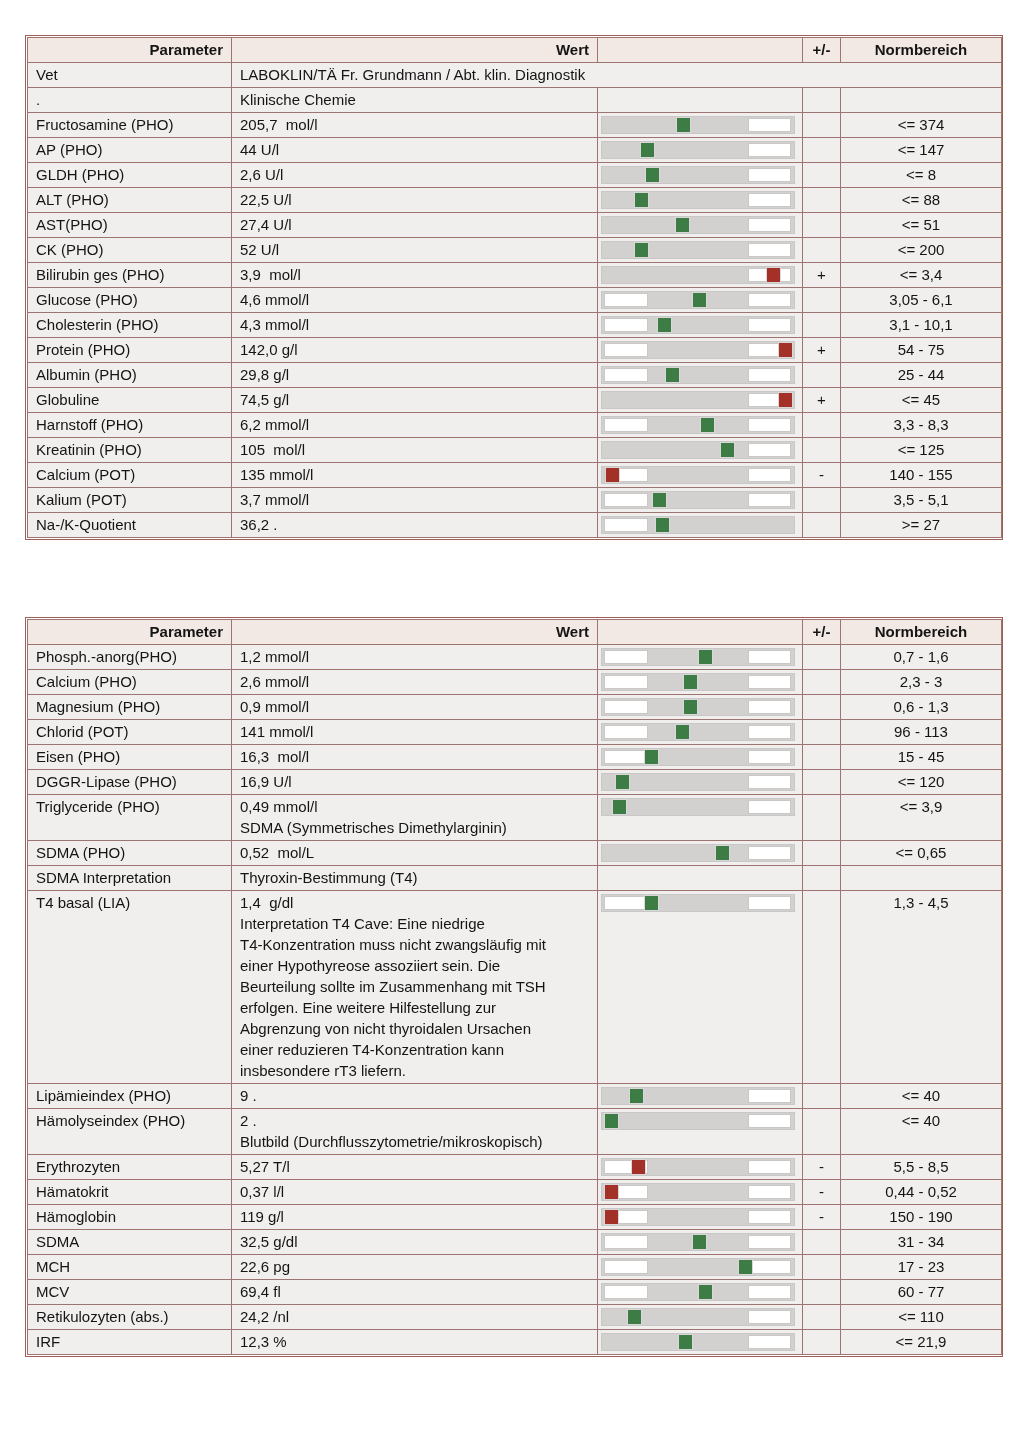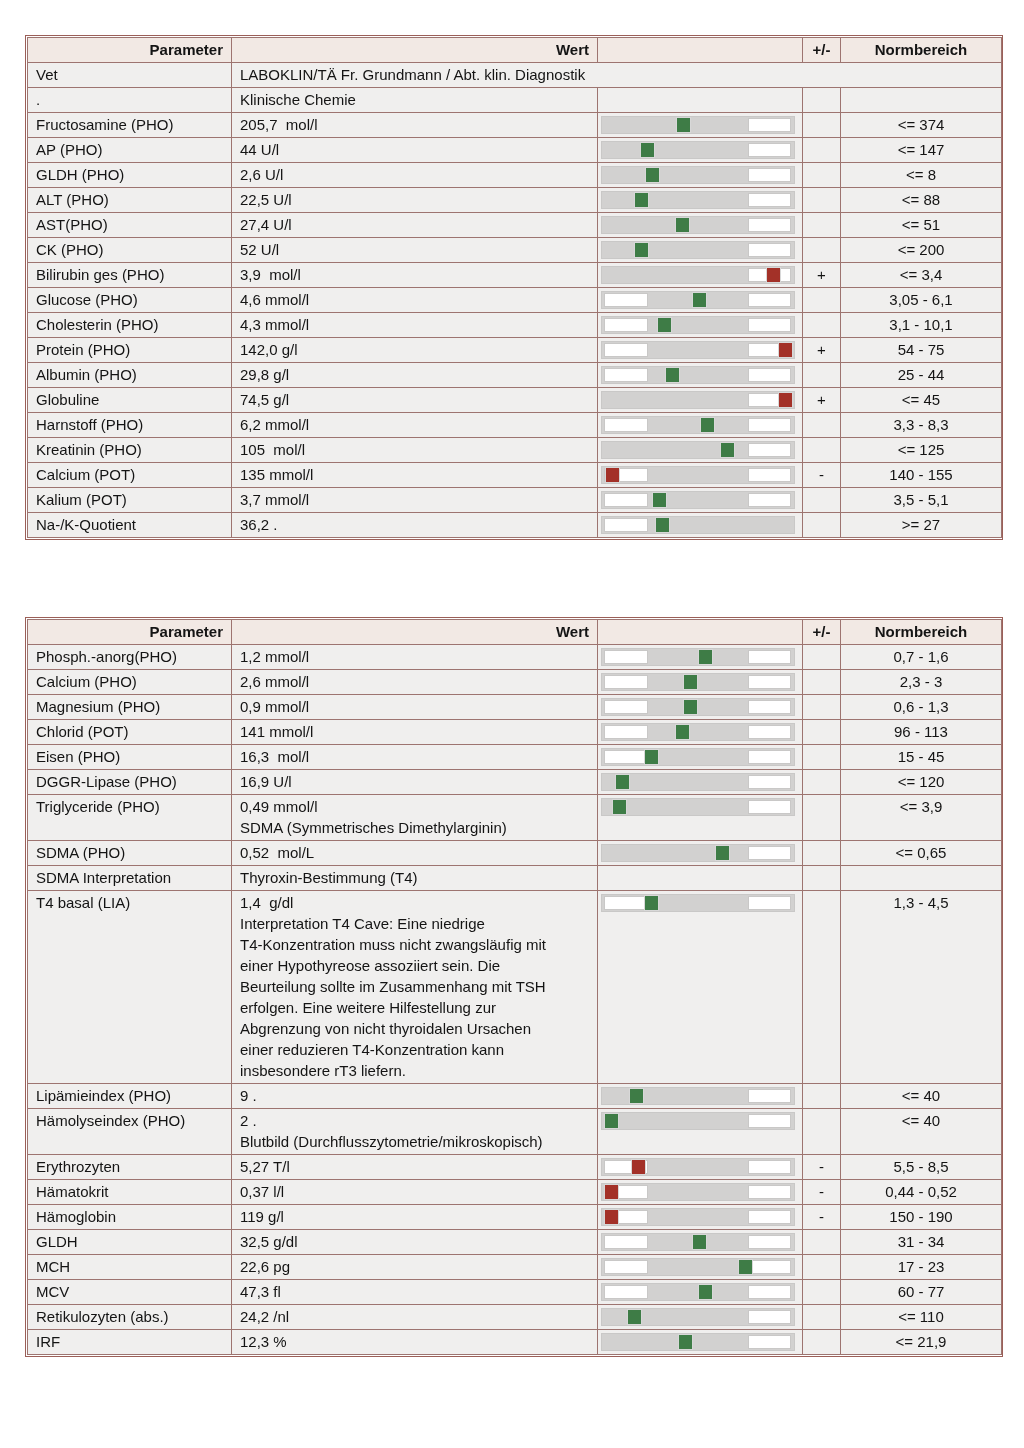--- a/index.html
+++ b/index.html
@@ -354,36 +354,36 @@
             <td class="c">0,44 - 0,52</td>
           </tr>
           <tr>
             <td>Hämoglobin</td>
             <td>119 g/l</td>
             <td class="bar-cell"><div class="bar"><div class="zone lo"></div><div class="zone hi"></div><div class="marker red" style="left: 2px;"></div></div></td>
             <td class="c">-</td>
             <td class="c">150 - 190</td>
           </tr>
           <tr>
-            <td>GLDH</td>
+            <td>SDMA</td>
             <td>32,5 g/dl</td>
             <td class="bar-cell"><div class="bar"><div class="zone lo"></div><div class="zone hi"></div><div class="marker green" style="left: 90px;"></div></div></td>
             <td class="c"></td>
             <td class="c">31 - 34</td>
           </tr>
           <tr>
             <td>MCH</td>
             <td>22,6 pg</td>
             <td class="bar-cell"><div class="bar"><div class="zone lo"></div><div class="zone hi"></div><div class="marker green" style="left: 136px;"></div></div></td>
             <td class="c"></td>
             <td class="c">17 - 23</td>
           </tr>
           <tr>
             <td>MCV</td>
-            <td>47,3 fl</td>
+            <td>69,4 fl</td>
             <td class="bar-cell"><div class="bar"><div class="zone lo"></div><div class="zone hi"></div><div class="marker green" style="left: 96px;"></div></div></td>
             <td class="c"></td>
             <td class="c">60 - 77</td>
           </tr>
           <tr>
             <td>Retikulozyten (abs.)</td>
             <td>24,2 /nl</td>
             <td class="bar-cell"><div class="bar"><div class="zone hi"></div><div class="marker green" style="left: 25px;"></div></div></td>
             <td class="c"></td>
             <td class="c">&lt;= 110</td>

